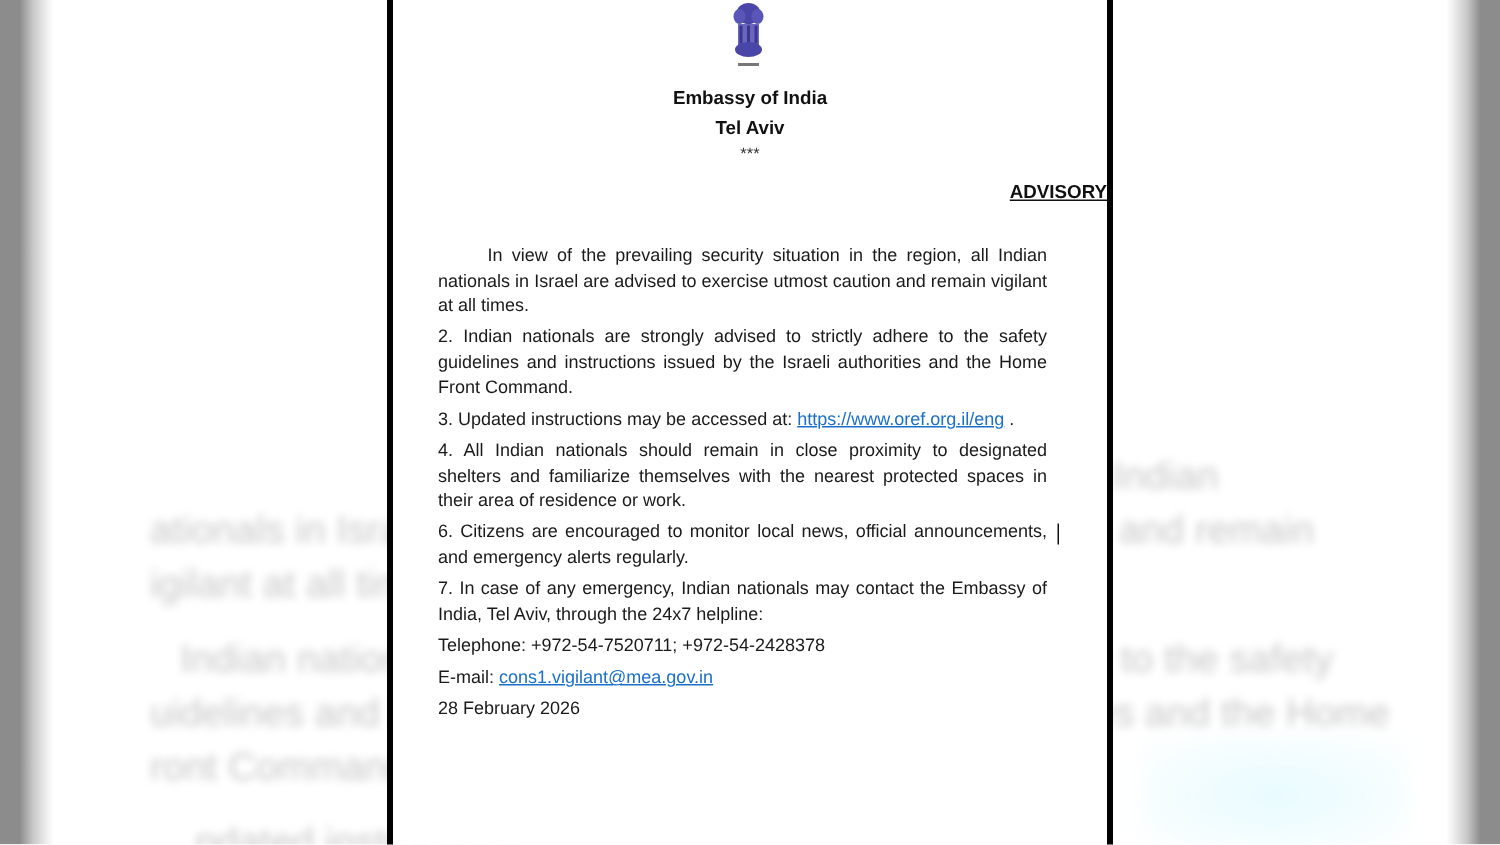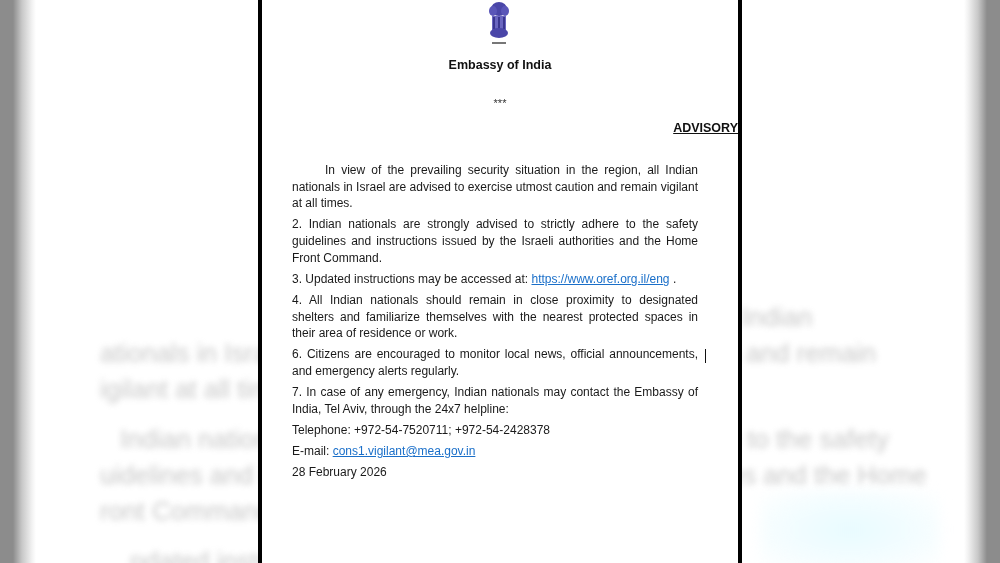--- a/index.html
+++ b/index.html
@@ -90,20 +90,21 @@
     <ellipse cx="9" cy="11" rx="4" ry="5" fill="#5a56b8"></ellipse>
     <ellipse cx="21" cy="11" rx="4" ry="5" fill="#5a56b8"></ellipse>
     <rect x="8" y="16" width="14" height="14" fill="#6a66c0"></rect>
     <rect x="9" y="17" width="2" height="12" fill="#3a3690"></rect>
     <rect x="14" y="17" width="2" height="12" fill="#3a3690"></rect>
     <rect x="19" y="17" width="2" height="12" fill="#3a3690"></rect>
     <ellipse cx="15" cy="33" rx="9" ry="5" fill="#4a46a8"></ellipse>
     <rect x="8" y="42" width="14" height="2" fill="#777"></rect>
   </svg>
   <div class="head h-embassy">Embassy of India</div>
+  <div class="head h-city">Tel Aviv</div>
   <div class="head h-stars">***</div>
   <div class="head h-advisory">ADVISORY</div>
 
   <div class="body">
     <p class="p indent">In view of the prevailing security situation in the region, all Indian nationals in Israel are advised to exercise utmost caution and remain vigilant at all times.</p>
     <p class="p">2. Indian nationals are strongly advised to strictly adhere to the safety guidelines and instructions issued by the Israeli authorities and the Home Front Command.</p>
     <p class="p"><span>3. Updated instructions may be accessed at: </span><a class="link">https://www.oref.org.il/eng</a><span> .</span></p>
     <p class="p">4. All Indian nationals should remain in close proximity to designated shelters and familiarize themselves with the nearest protected spaces in their area of residence or work.</p>
     <p class="p">6. Citizens are encouraged to monitor local news, official announcements, and emergency alerts regularly.</p>
     <p class="p">7. In case of any emergency, Indian nationals may contact the Embassy of India, Tel Aviv, through the 24x7 helpline:</p>

